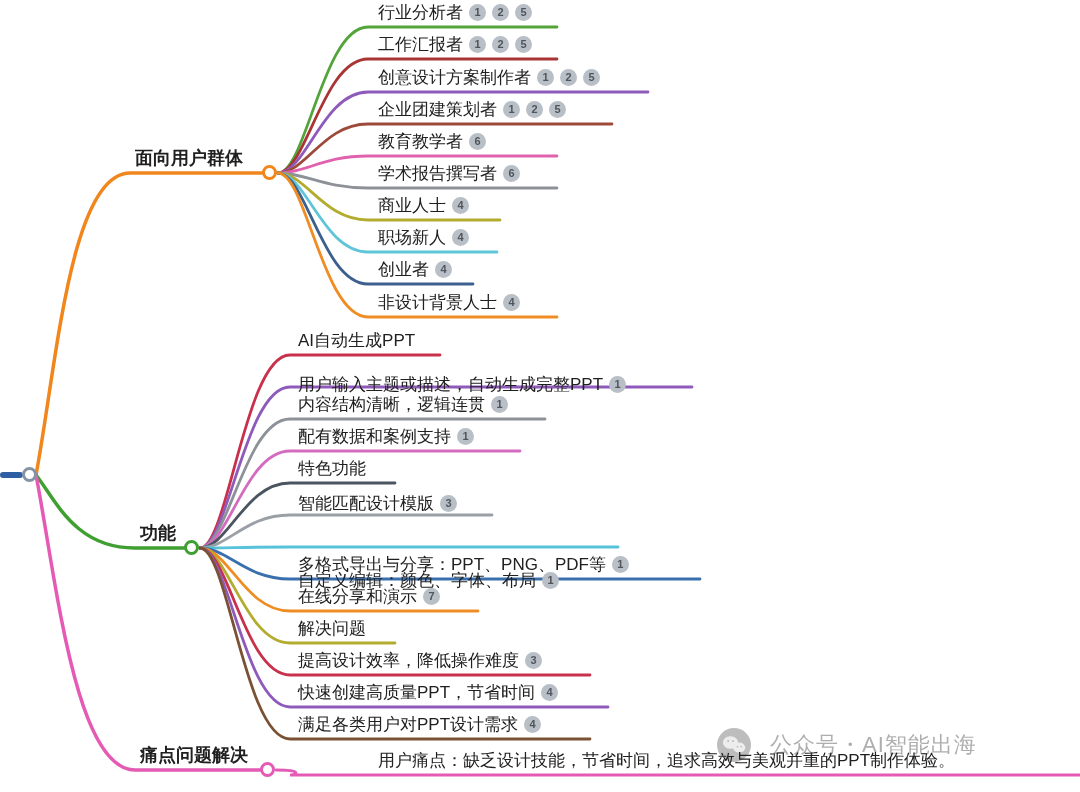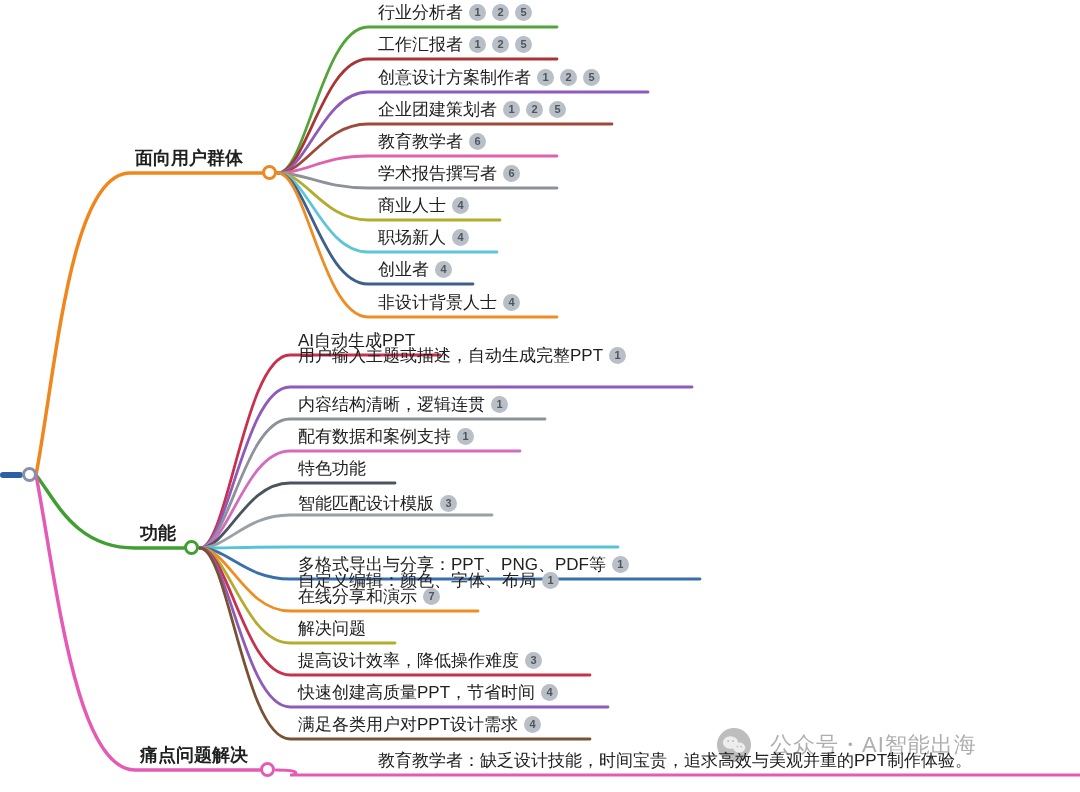--- a/index.html
+++ b/index.html
@@ -108,21 +108,21 @@
       <span class="leaf-text">非设计背景人士</span>
       <span class="badge" style="background: rgb(185, 191, 199); color: rgb(80, 85, 92);">4</span>
     </div>
     <div class="node-label" style="left: 135px; top: 145px; color: rgb(32, 32, 32);">
       <span class="branch-text">面向用户群体</span>
     </div>
     <div class="node-circle" style="left: 262px; top: 165px; border-color: rgb(240, 134, 28);"></div>
     <div class="node-label" style="left: 298px; top: 327px; color: rgb(32, 32, 32);">
       <span class="leaf-text">AI自动生成PPT</span>
     </div>
-    <div class="node-label" style="left: 298px; top: 342px; color: rgb(32, 32, 32);">
+    <div class="node-label" style="left: 298px; top: 371px; color: rgb(32, 32, 32);">
       <span class="leaf-text">用户输入主题或描述，自动生成完整PPT</span>
       <span class="badge" style="background: rgb(185, 191, 199); color: rgb(80, 85, 92);">1</span>
     </div>
     <div class="node-label" style="left: 298px; top: 391px; color: rgb(32, 32, 32);">
       <span class="leaf-text">内容结构清晰，逻辑连贯</span>
       <span class="badge" style="background: rgb(185, 191, 199); color: rgb(80, 85, 92);">1</span>
     </div>
     <div class="node-label" style="left: 298px; top: 423px; color: rgb(32, 32, 32);">
       <span class="leaf-text">配有数据和案例支持</span>
       <span class="badge" style="background: rgb(185, 191, 199); color: rgb(80, 85, 92);">1</span>
@@ -159,20 +159,20 @@
     </div>
     <div class="node-label" style="left: 298px; top: 711px; color: rgb(32, 32, 32);">
       <span class="leaf-text">满足各类用户对PPT设计需求</span>
       <span class="badge" style="background: rgb(185, 191, 199); color: rgb(80, 85, 92);">4</span>
     </div>
     <div class="node-label" style="left: 140px; top: 520px; color: rgb(32, 32, 32);">
       <span class="branch-text">功能</span>
     </div>
     <div class="node-circle" style="left: 184px; top: 540px; border-color: rgb(63, 159, 49);"></div>
     <div class="node-label" style="left: 378px; top: 747px; color: rgb(32, 32, 32);">
-      <span class="leaf-text">教育教学者：缺乏设计技能，时间宝贵，追求高效与美观并重的PPT制作体验。</span>
+      <span class="leaf-text">用户痛点：缺乏设计技能，节省时间，追求高效与美观并重的PPT制作体验。</span>
     </div>
     <div class="node-label" style="left: 140px; top: 742px; color: rgb(32, 32, 32);">
       <span class="branch-text">痛点问题解决</span>
     </div>
     <div class="node-circle" style="left: 260px; top: 762px; border-color: rgb(228, 90, 180);"></div>
     <div class="node-circle" style="left: 22px; top: 467px; border-color: rgb(133, 147, 166);"></div>
   </div>
 
 </body></html>

